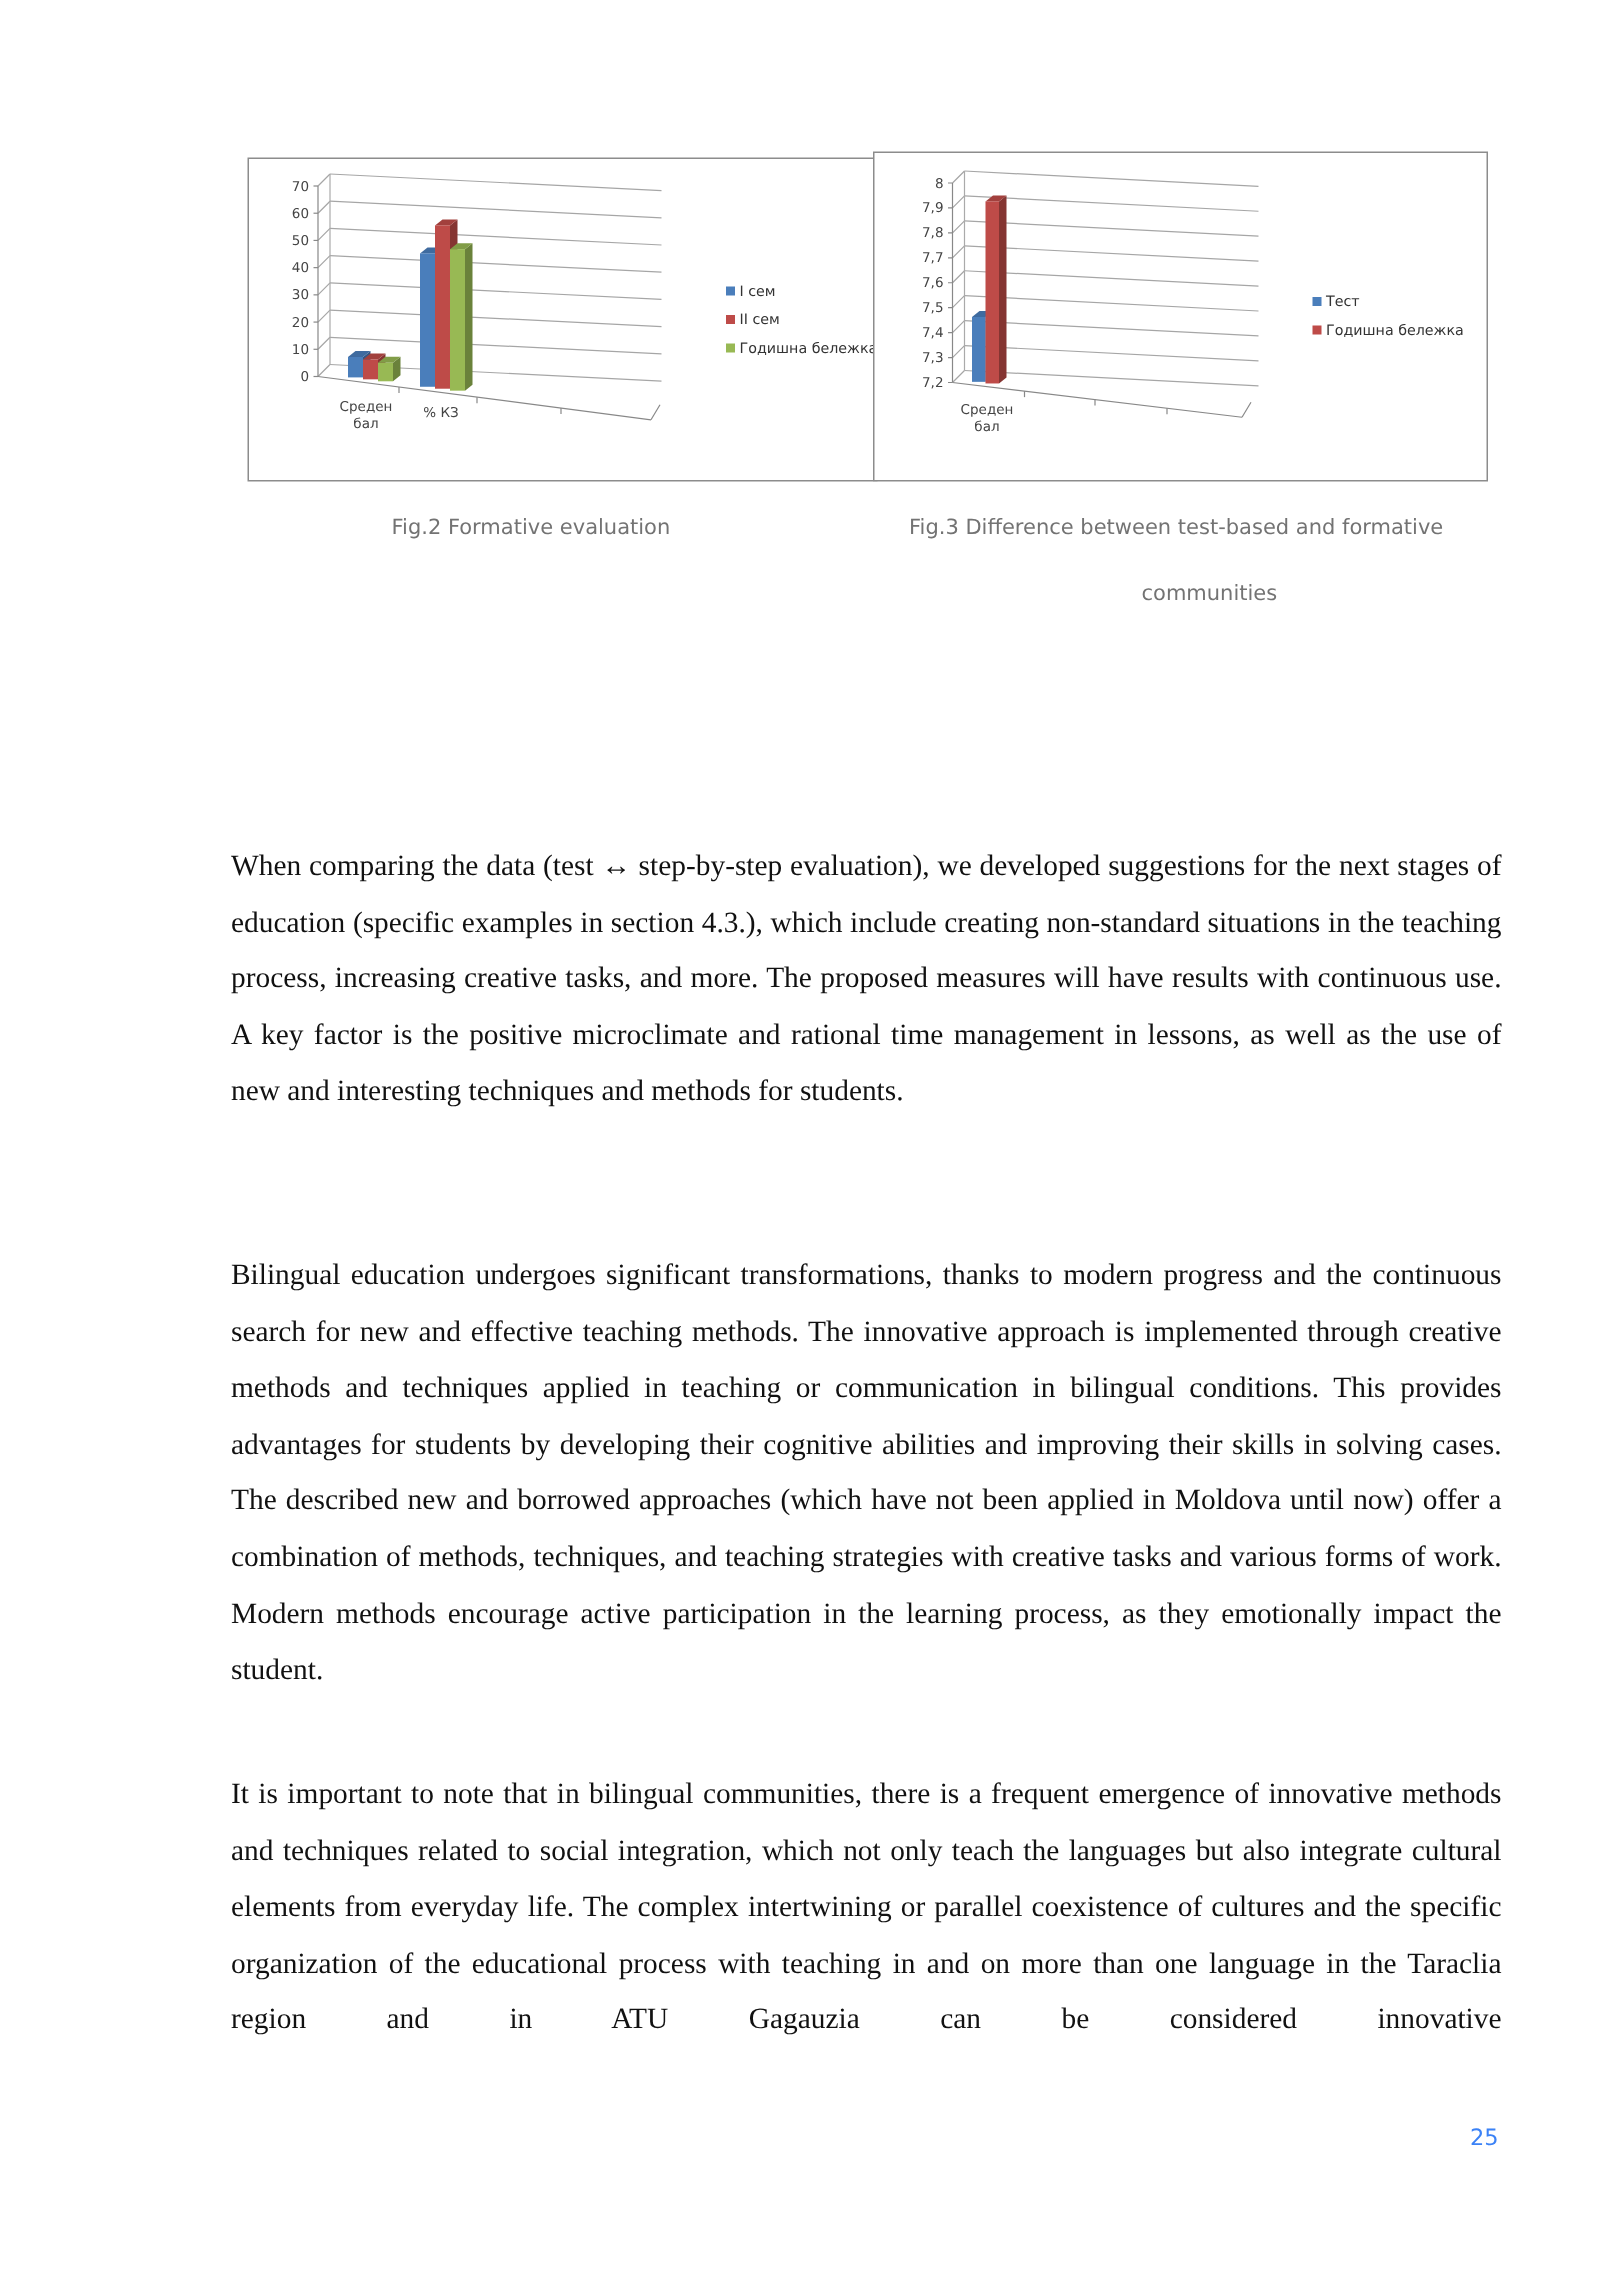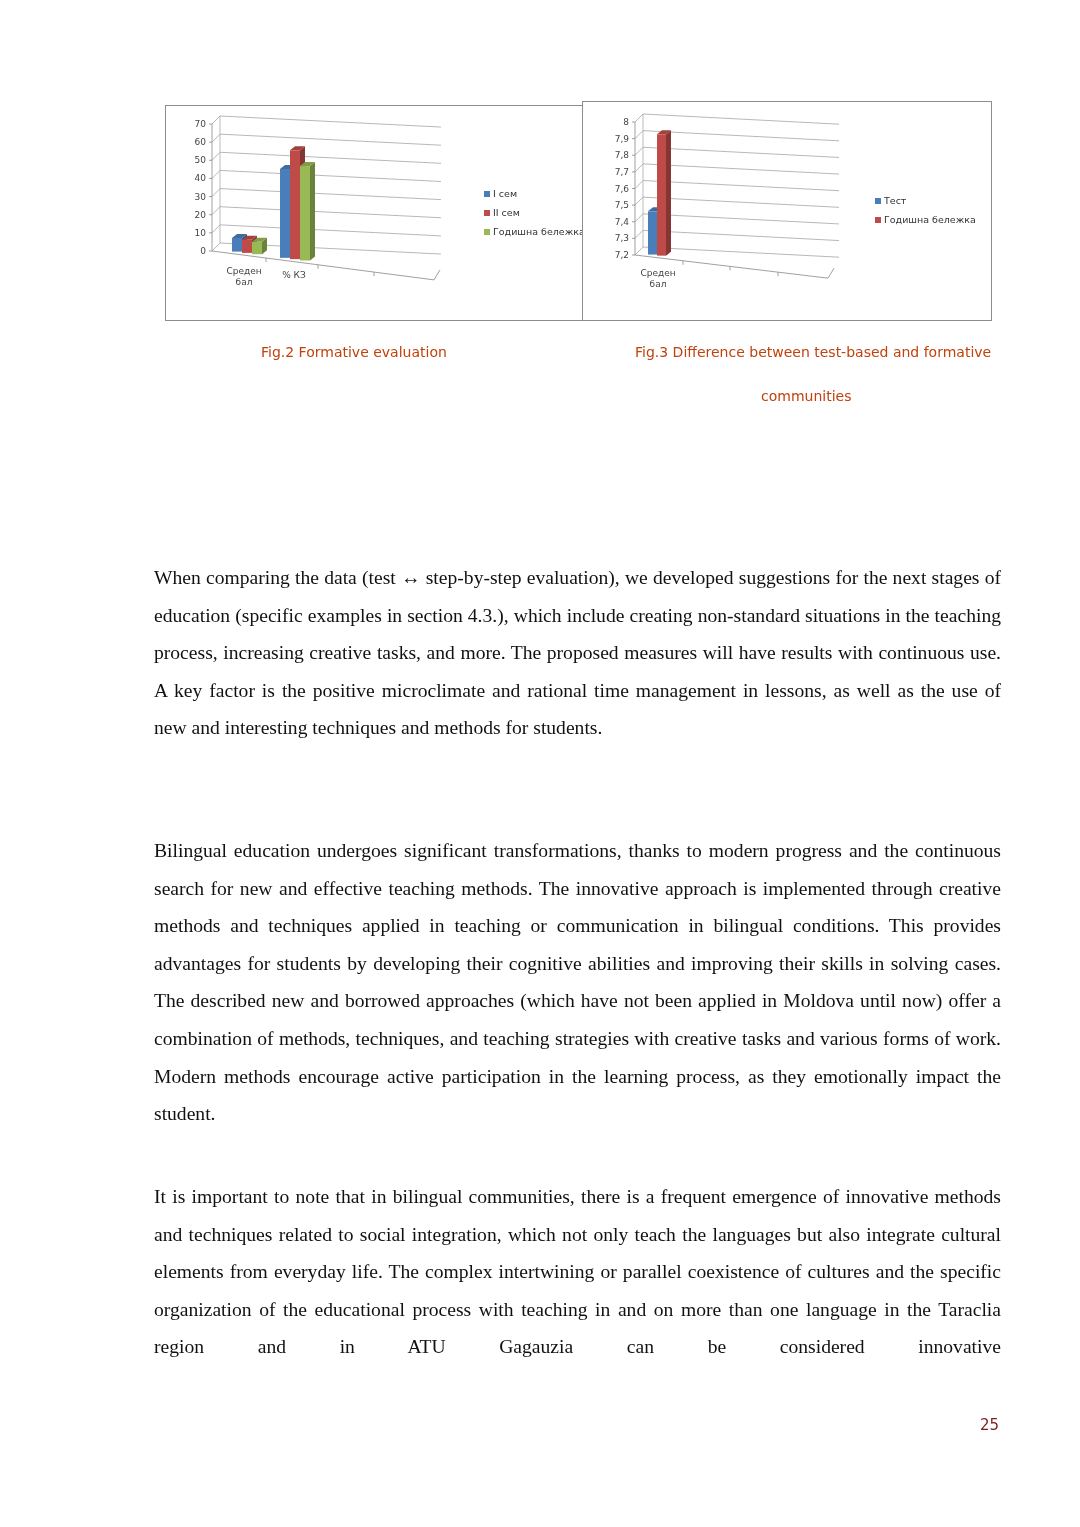--- a/index.html
+++ b/index.html
@@ -2,31 +2,31 @@
 <html><head>
 <meta charset="utf-8">
 <style>
   html, body { margin: 0; padding: 0; background: #ffffff; }
   body { width: 1080px; height: 1527px; position: relative; overflow: hidden; }
   .page { position: absolute; left: 0; top: 0; width: 1080px; height: 1527px; background: #fff; }
   .chart-box { position: absolute; border: 1px solid #8c8c8c; background: #fff; }
   #chart1 { left: 165px; top: 105px; width: 418px; height: 214px; }
   #chart2 { left: 582px; top: 101px; width: 408px; height: 218px; }
   .chart-box svg { position: absolute; left: 0; top: 0; }
-  .caption { position: absolute; font-family: "DejaVu Sans", sans-serif; font-size: 14px; color: #c2410c; white-space: nowrap; }
+  .caption { position: absolute; font-family: "DejaVu Sans", sans-serif; font-size: 14px; color: #737373; white-space: nowrap; }
   #cap1 { left: 261px; top: 344px; }
-  #cap2 { left: 606px; top: 344px; margin-left: 29px; }
+  #cap2 { left: 606px; top: 344px; }
   #cap2b { left: 761px; top: 388px; }
   .para { position: absolute; left: 154px; width: 847px; font-family: "Liberation Serif", serif; font-size: 19.6px; line-height: 37.6px; color: #111; text-align: justify; }
   #p1 { top: 432px; }
   #p2 { top: 559px; }
   #p3 { top: 783px; }
   #p4 { top: 832px; }
   #p5 { top: 1178px; text-align-last: justify; }
-  #pagenum { position: absolute; left: 980px; top: 1416px; font-family: "DejaVu Sans", sans-serif; font-size: 15px; color: #7f1d1d; }
+  #pagenum { position: absolute; left: 980px; top: 1416px; font-family: "DejaVu Sans", sans-serif; font-size: 15px; color: #3b82f6; }
   .axis-label { font-family: "DejaVu Sans", sans-serif; font-size: 9px; fill: #444; }
   .legend-label { font-family: "DejaVu Sans", sans-serif; font-size: 9.5px; fill: #333; }
 </style>
 </head>
 <body>
 
 <div class="page">
 
   <div class="chart-box" id="chart1">
     <svg id="svg1" width="418" height="214">

